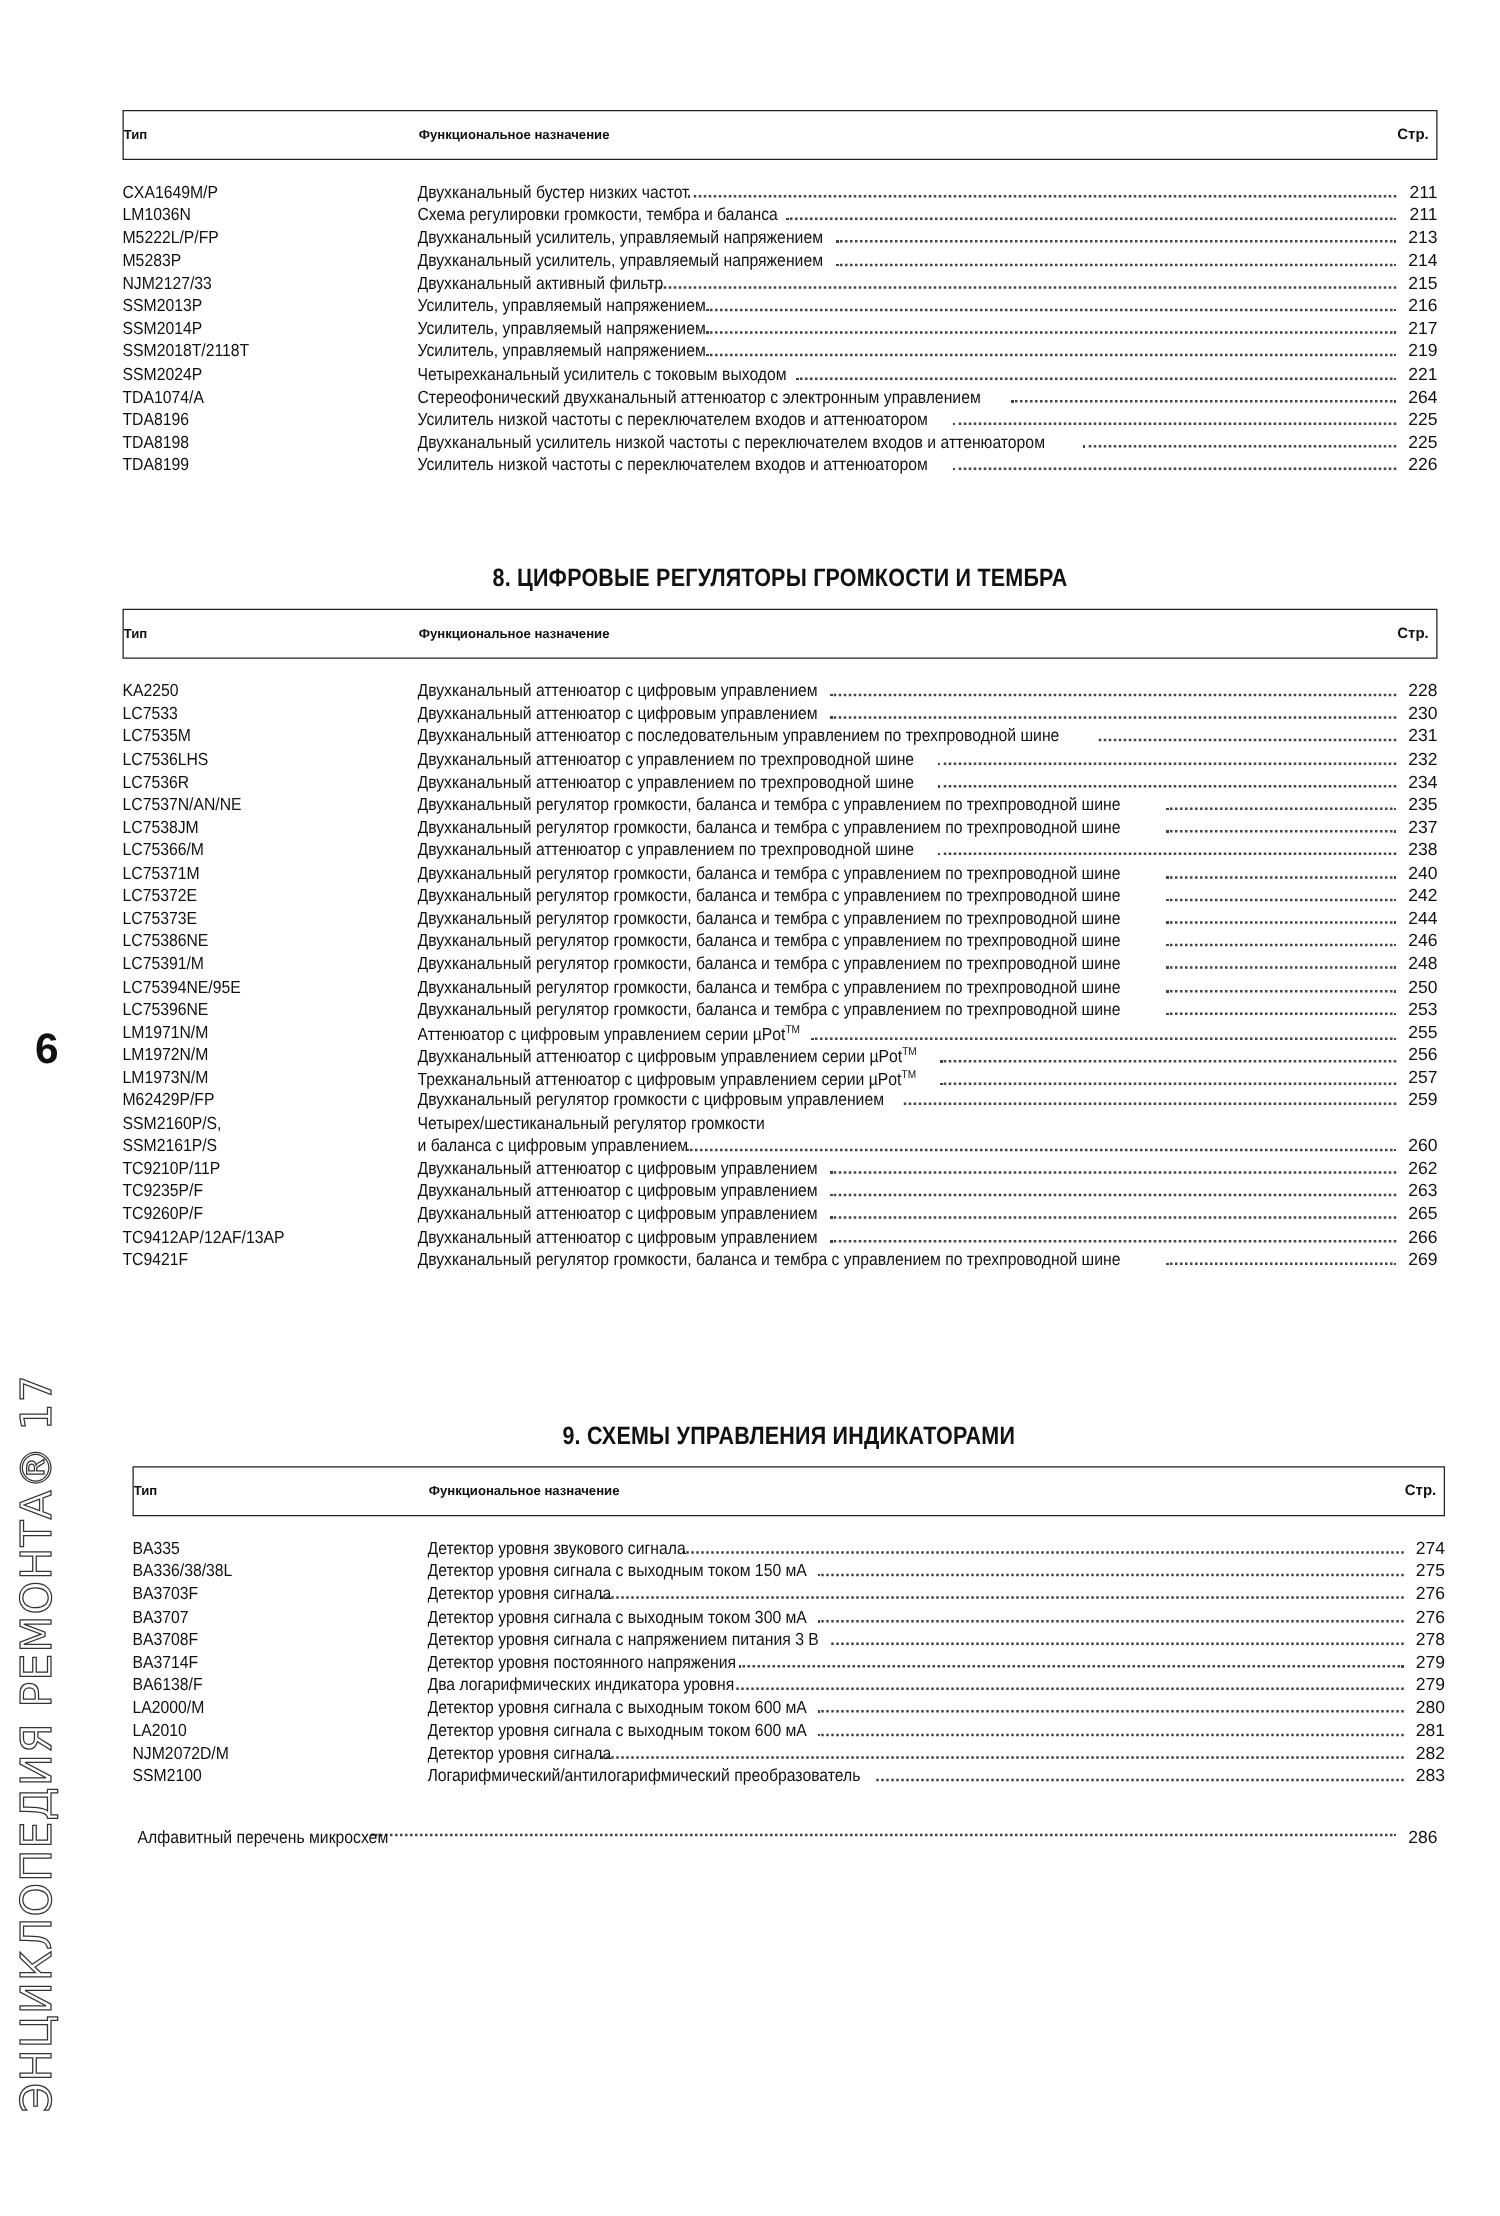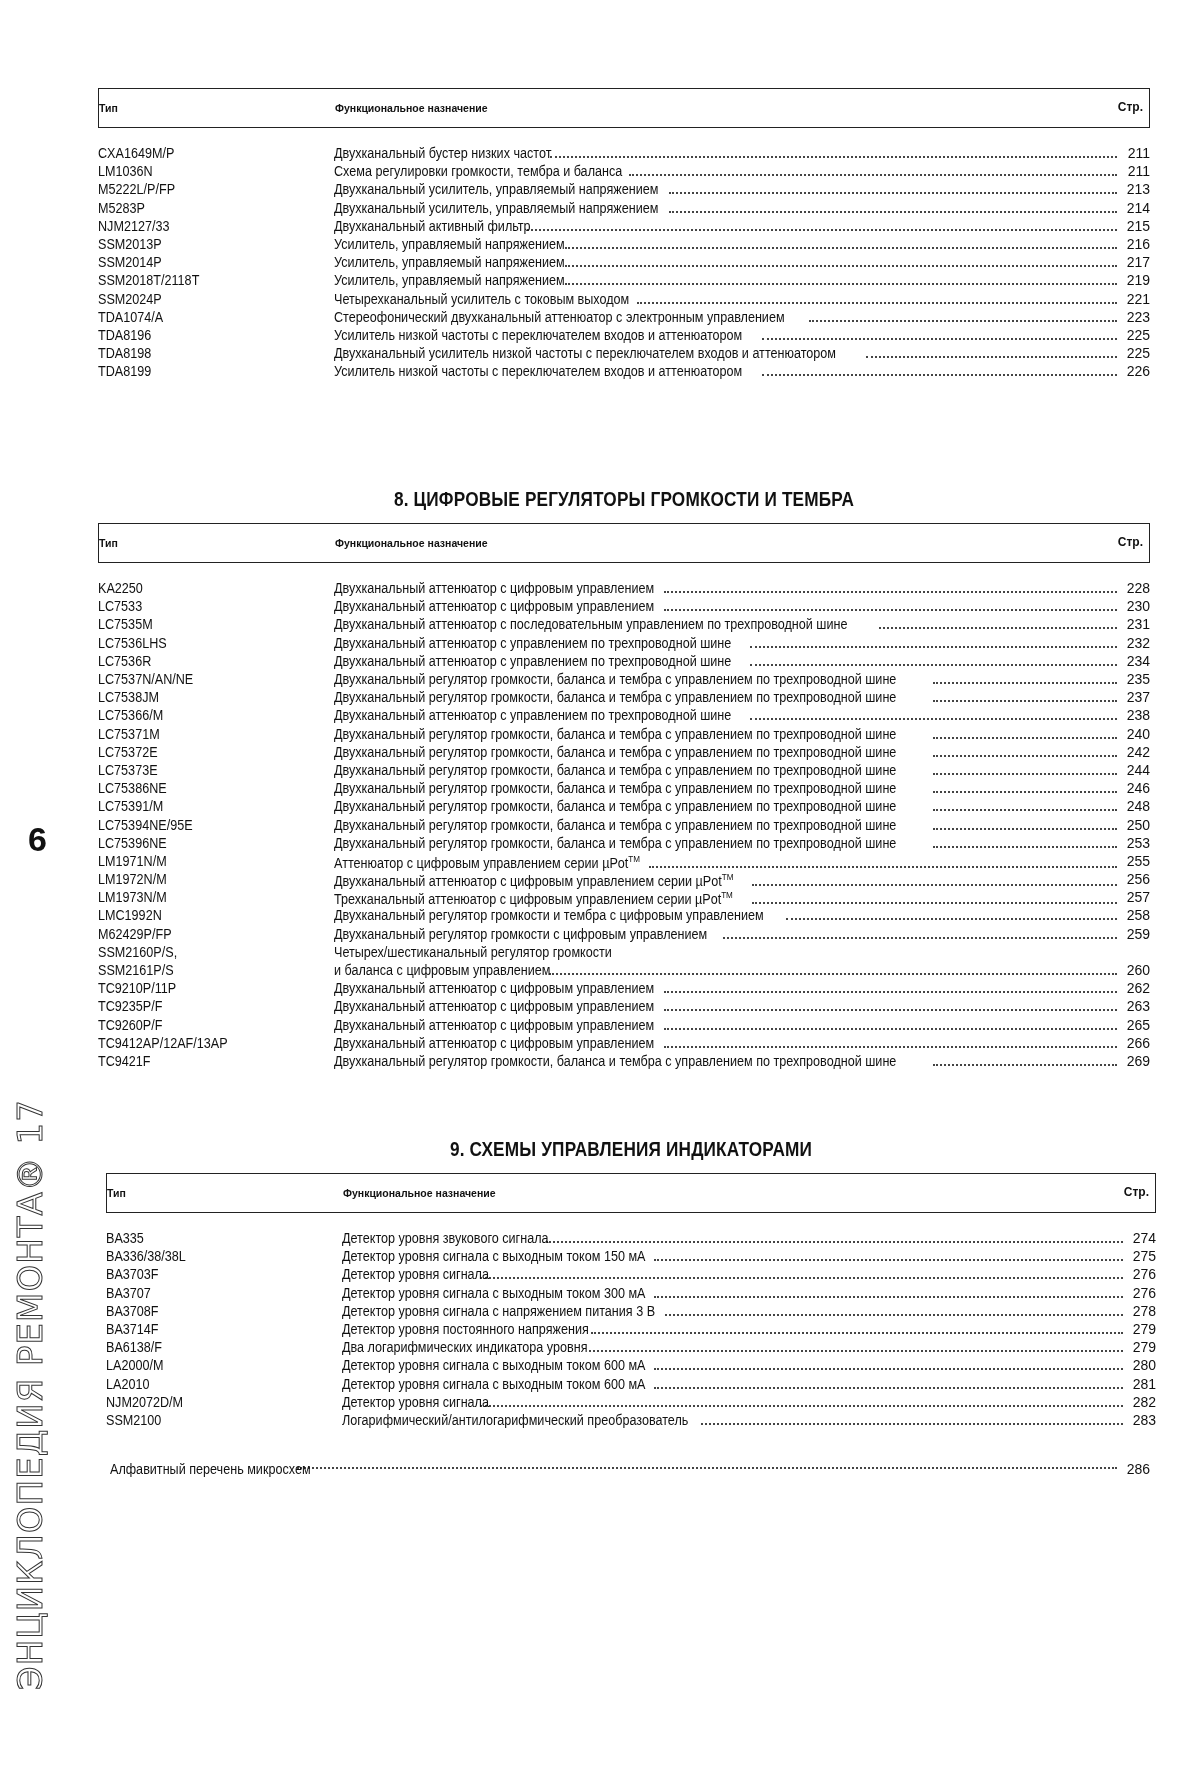--- a/index.html
+++ b/index.html
@@ -131,21 +131,21 @@
             <span class="leader"></span>
           </span>
           <span class="pg">221</span>
         </div>
         <div class="row">
           <span class="type">TDA1074/A</span>
           <span class="func">
             <span class="desc"><span>Стереофонический двухканальный аттенюатор с электронным управлением</span></span>
             <span class="leader"></span>
           </span>
-          <span class="pg">223</span>
+          <span class="pg">264</span>
         </div>
         <div class="row">
           <span class="type">TDA8196</span>
           <span class="func">
             <span class="desc"><span>Усилитель низкой частоты с переключателем входов и аттенюатором</span></span>
             <span class="leader"></span>
           </span>
           <span class="pg">225</span>
         </div>
         <div class="row">
@@ -160,21 +160,21 @@
           <span class="type">TDA8199</span>
           <span class="func">
             <span class="desc"><span>Усилитель низкой частоты с переключателем входов и аттенюатором</span></span>
             <span class="leader"></span>
           </span>
           <span class="pg">226</span>
         </div>
       </div>
   </div>
 
-  <div class="section" style="top:452px; left:98px; width:1052px;margin-top:36px;">
+  <div class="section" style="top:452px; left:98px; width:1052px;">
     <h2 class="sec-title">8. ЦИФРОВЫЕ РЕГУЛЯТОРЫ ГРОМКОСТИ И ТЕМБРА</h2>
     <div style="height:12px"></div>
     <div class="thead">
       <span class="h-type">Тип</span>
       <span class="h-func">Функциональное назначение</span>
       <span class="h-page">Стр.</span>
     </div>
     <div class="rows" id="rows-s8">
         <div class="row">
           <span class="type">KA2250</span>
@@ -312,28 +312,20 @@
           </span>
           <span class="pg">256</span>
         </div>
         <div class="row">
           <span class="type">LM1973N/M</span>
           <span class="func">
             <span class="desc"><span>Трехканальный аттенюатор с цифровым управлением серии µPot</span><sup>TM</sup></span>
             <span class="leader"></span>
           </span>
           <span class="pg">257</span>
-        </div>
-        <div class="row">
-          <span class="type">LMC1992N</span>
-          <span class="func">
-            <span class="desc"><span>Двухканальный регулятор громкости и тембра с цифровым управлением</span></span>
-            <span class="leader"></span>
-          </span>
-          <span class="pg">258</span>
         </div>
         <div class="row">
           <span class="type">M62429P/FP</span>
           <span class="func">
             <span class="desc"><span>Двухканальный регулятор громкости с цифровым управлением</span></span>
             <span class="leader"></span>
           </span>
           <span class="pg">259</span>
         </div>
         <div class="row noleader nopg">

